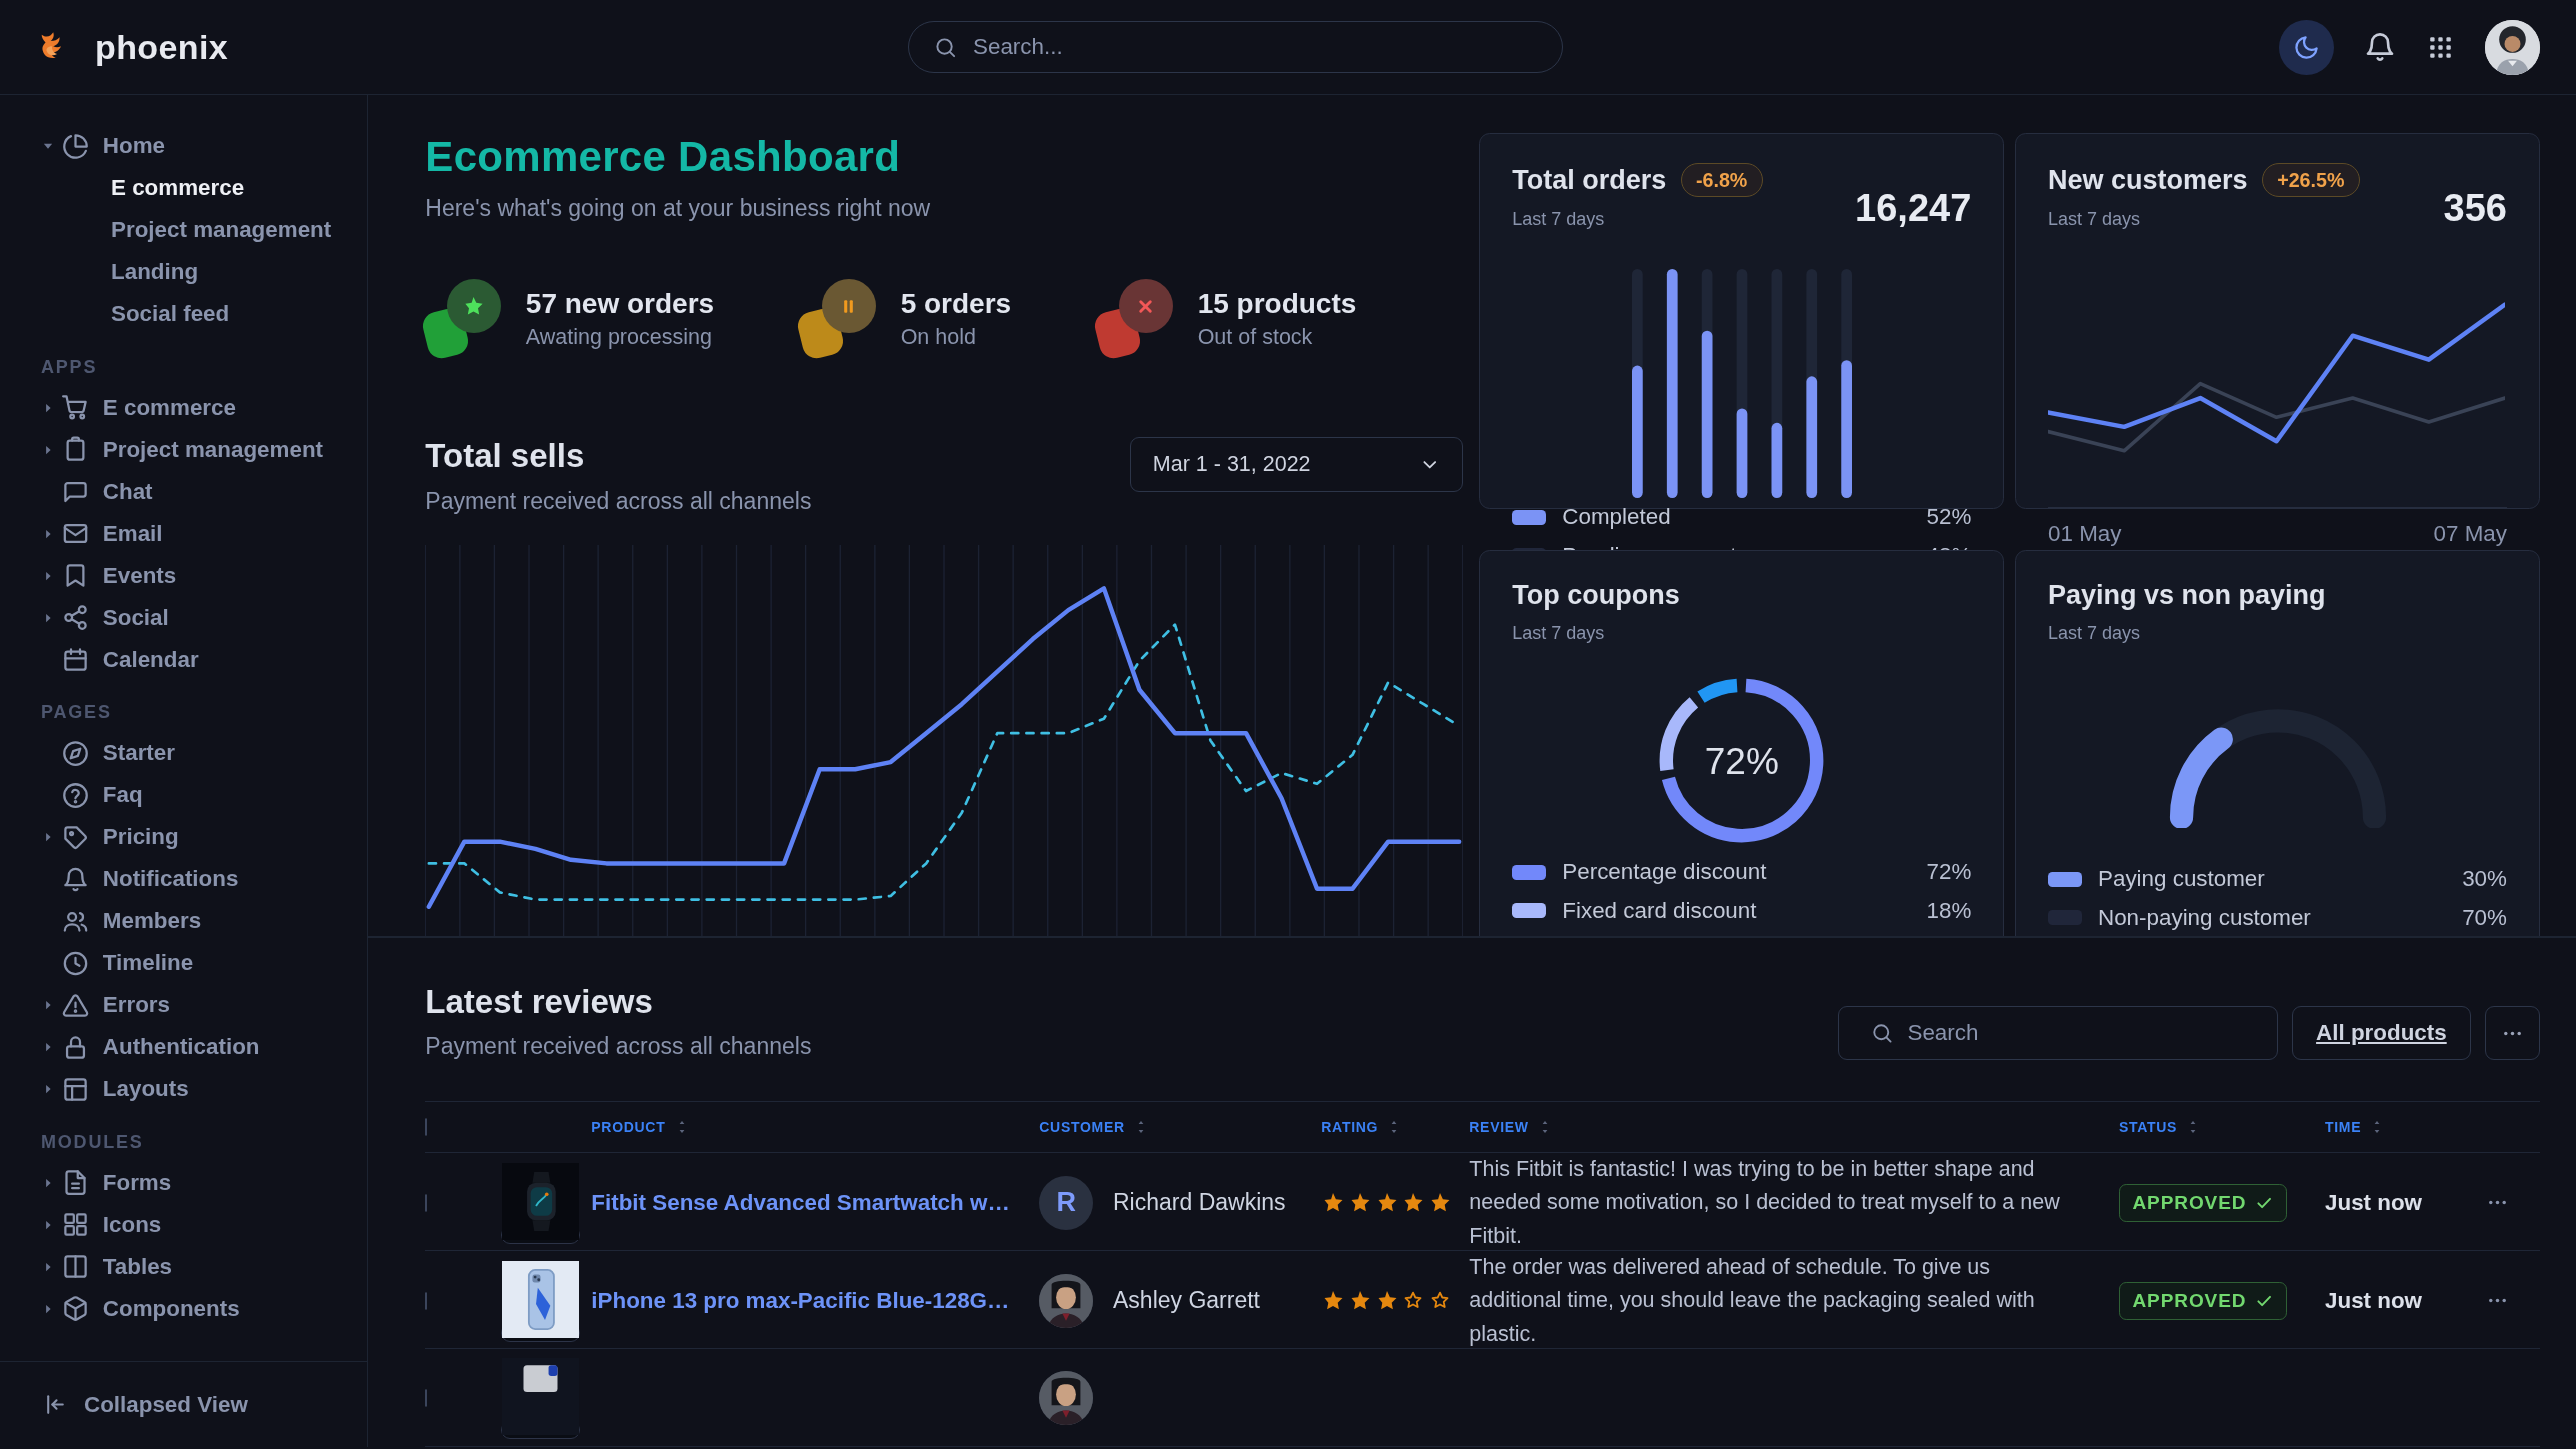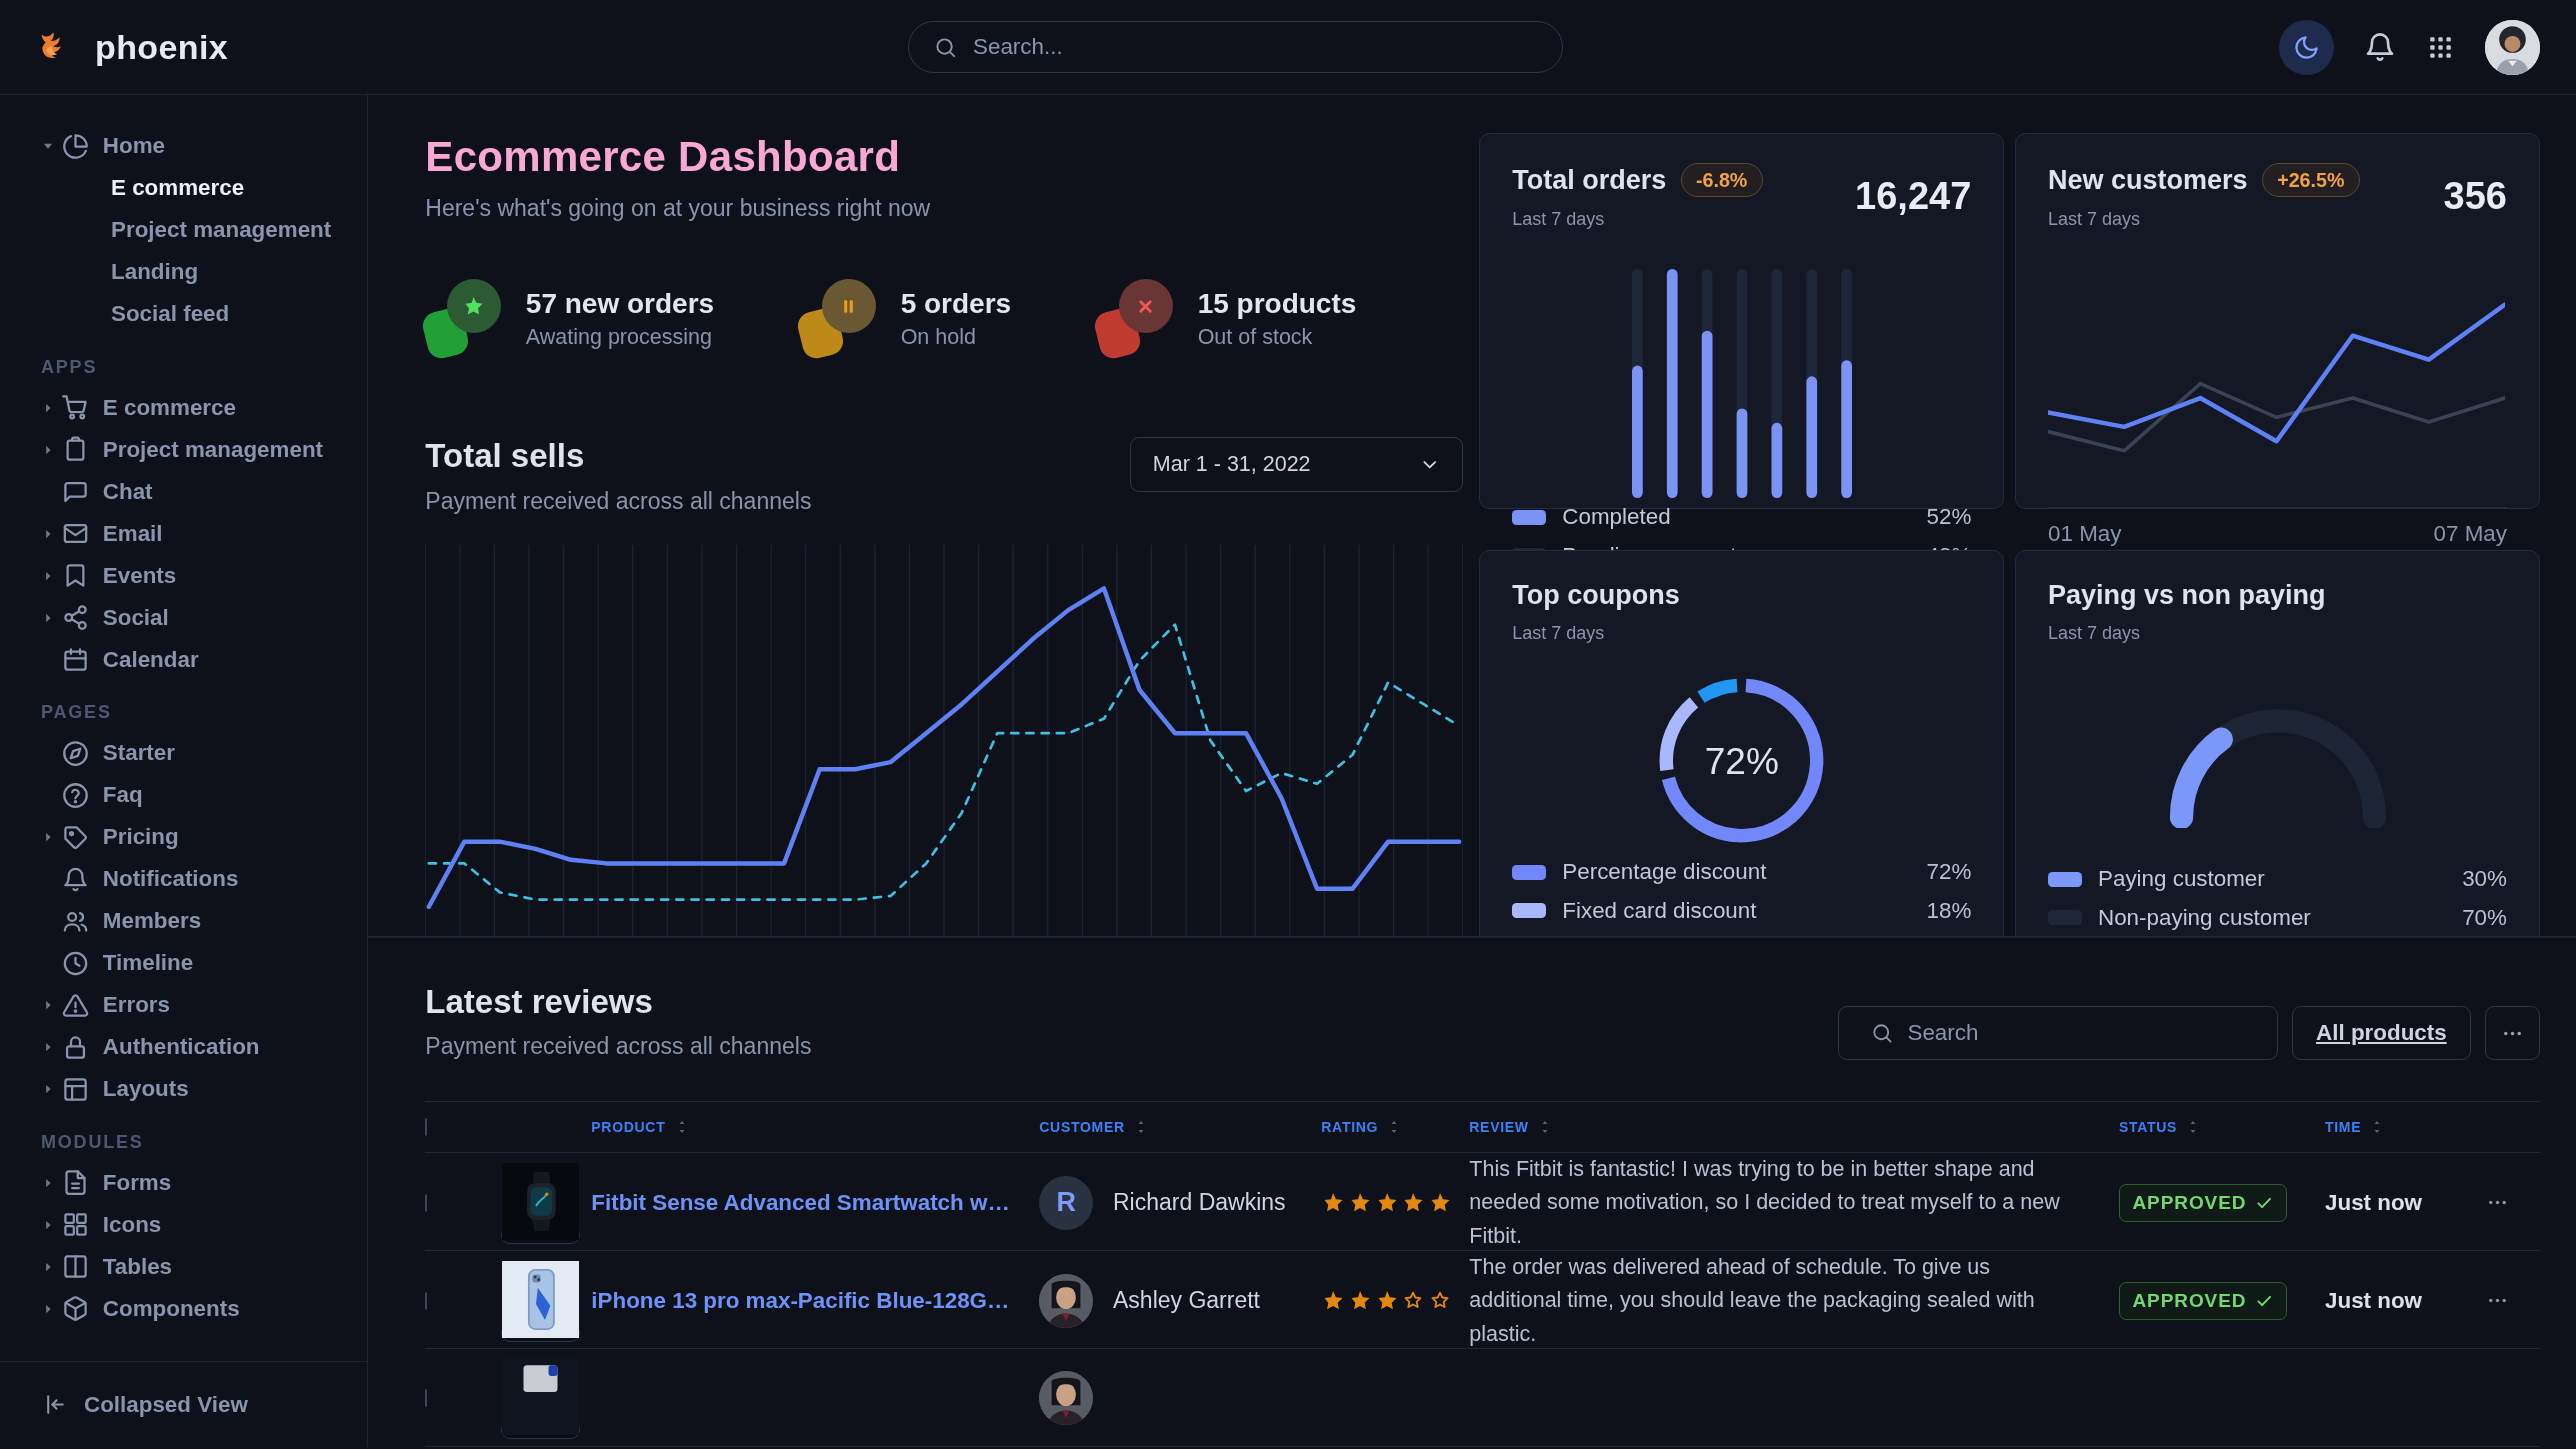--- a/index.html
+++ b/index.html
@@ -30,39 +30,39 @@
   .side-sub { height:42px; display:flex; align-items:center; padding-left:111px; color:#8a94ad; font-size:22.4px; font-weight:600; cursor:pointer; }
   .side-sub.active { color:#eef0f5; font-weight:700; }
   .side-footer { height:86px; border-top:1.8px solid #1d2432; display:flex; align-items:center; gap:16px; padding-left:43px; color:#8a94ad; font-size:22.4px; font-weight:600; cursor:pointer; }
 
   .main { flex:1; display:flex; flex-direction:column; }
   .main-top { height:895px; padding:38px 36px 0 57px; display:flex; gap:16px; overflow:hidden; }
   .main-divider { height:1.8px; background:#1d2432; }
 
   
   .col-left { width:1038px; }
-  .page-title { font-size:42px; font-weight:700; color:#f9a8d4; letter-spacing:0.3px; }
+  .page-title { font-size:42px; font-weight:700; color:#14b8a6; letter-spacing:0.3px; }
   .page-sub { margin-top:14.3px; font-size:23px; color:#8a94ad; }
   .stats-row { margin-top:57px; display:flex; gap:86px; }
   .stat { display:flex; align-items:center; gap:21.5px; }
   .stat-ico { position:relative; width:79px; height:79px; flex:none; }
   .stat-blob { position:absolute; left:0; bottom:1.8px; width:41px; height:47px; border-radius:14.3px; transform:rotate(-14deg); }
   .stat-circle { position:absolute; right:3.6px; top:0; width:54px; height:54px; border-radius:50%; display:flex; align-items:center; justify-content:center; }
   .stat-value { font-size:28px; font-weight:700; color:#e2e6ef; }
   .stat-label { margin-top:5.4px; font-size:21.5px; color:#8a94ad; }
   .sells-head { margin-top:79px; display:flex; justify-content:space-between; align-items:flex-start; }
   .h2 { font-size:33px; font-weight:700; color:#dfe3ec; }
   .h2-sub { margin-top:12.5px; font-size:23px; color:#8a94ad; }
   .date-select { width:333px; height:55px; border:1.8px solid #2c3549; border-radius:9px; display:flex; align-items:center; justify-content:space-between; padding:0 21.5px; font-size:21.5px; color:#cfd4e0; cursor:pointer; }
   .chart-wrap { margin-top:30px; }
 
   
   .cards { display:grid; grid-template-columns:525px 525px; grid-template-rows:376px 417px; gap:41px 10.7px; }
   .card { background:#141824; border:1.8px solid #262d3f; border-radius:10.7px; padding:29px 32px; display:flex; flex-direction:column; }
-  .card-head { display:flex; align-items:center; }
+  .card-head { display:flex; align-items:flex-end; }
   .card-title-row { display:flex; align-items:center; gap:14.3px; }
   .card-title { font-size:27px; font-weight:700; color:#dfe3ec; }
   .badge { font-size:19.7px; font-weight:700; padding:4.5px 14.3px; border-radius:894px; color:#f0a24a; border:1.8px solid #5c4a26; background:rgba(229,120,11,.07); }
   .card-value { margin-left:auto; font-size:38px; font-weight:700; color:#e8ebf2; }
   .card-period { margin-top:12px; font-size:18px; color:#8a94ad; }
   .legend { margin-top:auto; }
   .legend-row { display:flex; align-items:center; gap:16px; padding:6.3px 0; font-size:22.4px; color:#c3c9d8; }
   .legend-swatch { width:34px; height:15px; border-radius:4.5px; flex:none; }
   .legend-val { margin-left:auto; color:#b9c0d2; }
   .bars-wrap { display:flex; justify-content:center; margin-top:39px; }

